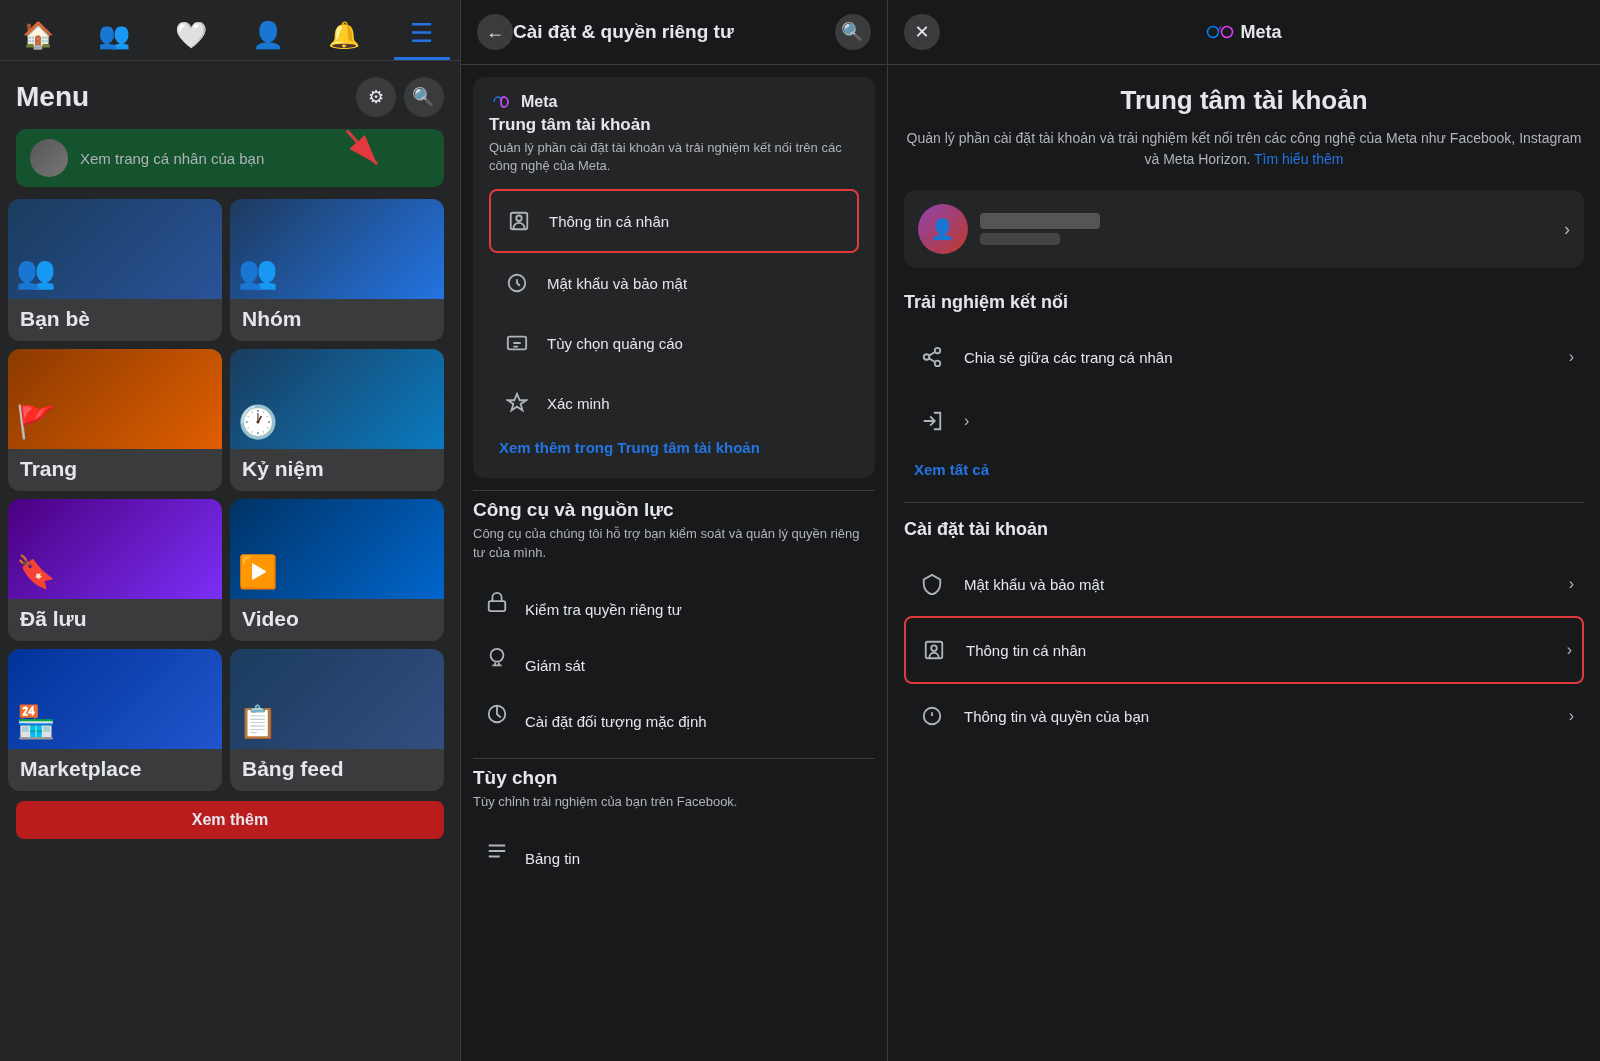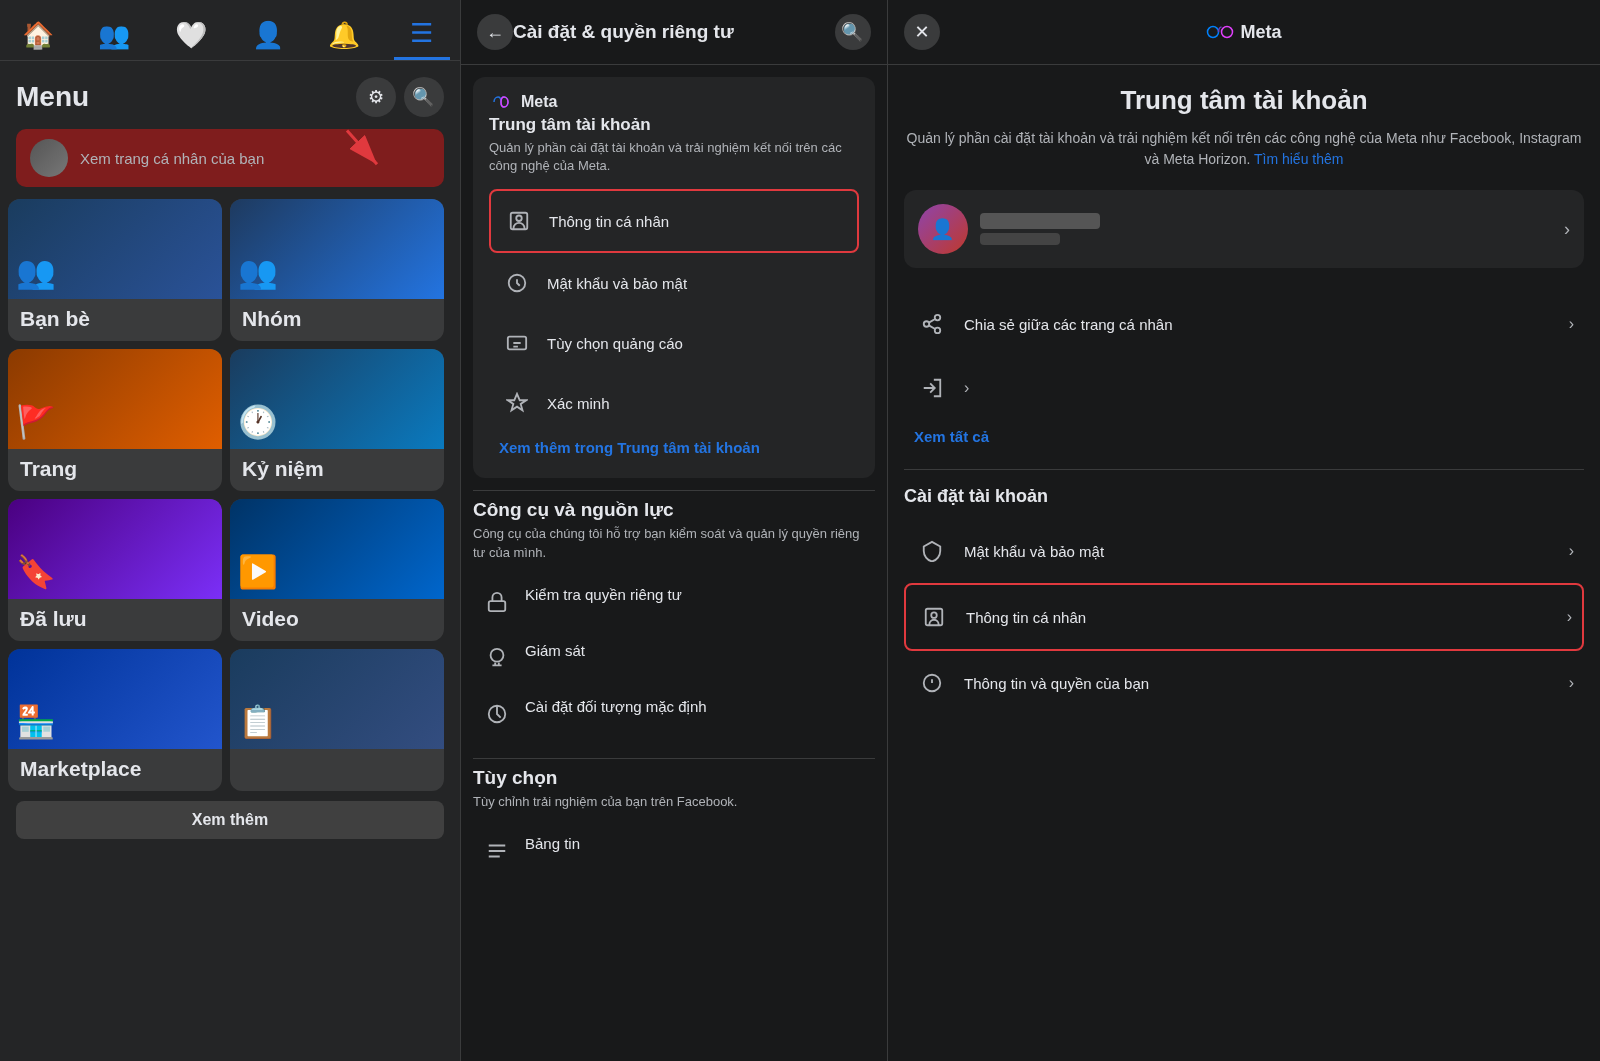--- a/index.html
+++ b/index.html
@@ -72,21 +72,21 @@
       justify-content: center;
       color: #e4e6eb;
       font-size: 18px;
       cursor: pointer;
       position: relative;
     }
 
     .profile-bar {
       margin: 4px 16px 12px;
       padding: 10px 14px;
-      background: #7f1d1d;
+      background: #14532d;
       border-radius: 10px;
       display: flex;
       align-items: center;
       gap: 12px;
     }
     .profile-avatar {
       width: 38px;
       height: 38px;
       border-radius: 50%;
       background: #555;
@@ -140,21 +140,21 @@
     .shortcut-label {
       padding: 8px 12px 10px;
       color: #e4e6eb;
       font-size: 21px;
       font-weight: 600;
     }
 
     .see-more-btn {
       margin: 10px 16px;
       padding: 10px;
-      background: #404040;
+      background: #b91c1c;
       border-radius: 8px;
       text-align: center;
       color: #e4e6eb;
       font-size: 16px;
       font-weight: 600;
       cursor: pointer;
     }
 
     
     .red-arrow {
@@ -286,21 +286,21 @@
       margin-bottom: 4px;
     }
     .settings-section-desc {
       font-size: 13px;
       color: #b0b3b8;
       margin-bottom: 12px;
       line-height: 1.4;
     }
     .settings-list-item {
       display: flex;
-      align-items: flex-start;
+      align-items: flex-end;
       gap: 12px;
       padding: 12px 8px;
       color: #e4e6eb;
       font-size: 15px;
       cursor: pointer;
       border-radius: 8px;
     }
     .settings-list-icon {
       width: 32px;
       height: 32px;
@@ -584,20 +584,21 @@
       <div class="shortcut-thumb marketplace">
         <span class="shortcut-icon-overlay">🏪</span>
       </div>
       <div class="shortcut-label">Marketplace</div>
     </div>
 
     <div class="shortcut-item">
       <div class="shortcut-thumb feed">
         <span class="shortcut-icon-overlay">📋</span>
       </div>
+      <div class="shortcut-label">Bảng feed</div>
     </div>
   </div>
 
   <div class="see-more-btn">Xem thêm</div>
 </div>
 
 <div class="panel-settings">
   <div class="settings-header">
     <div class="settings-back-btn">←</div>
     <span class="settings-title">Cài đặt &amp; quyền riêng tư</span>
@@ -747,20 +748,21 @@
         </div>
         <div class="account-profile-info">
           <div class="account-profile-name"></div>
           <div class="account-profile-sub"></div>
         </div>
       </div>
       <span class="account-chevron">›</span>
     </div>
 
     
+    <div class="account-section-title">Trải nghiệm kết nối</div>
 
     <div class="account-list-item">
       <div class="account-list-icon">
         <svg width="22" height="22" viewBox="0 0 24 24" fill="none" stroke="#b0b3b8" stroke-width="2">
           <circle cx="18" cy="5" r="3"></circle>
           <circle cx="6" cy="12" r="3"></circle>
           <circle cx="18" cy="19" r="3"></circle>
           <path d="M8.59 13.51l6.83 3.98M15.41 6.51l-6.82 3.98"></path>
         </svg>
       </div>

